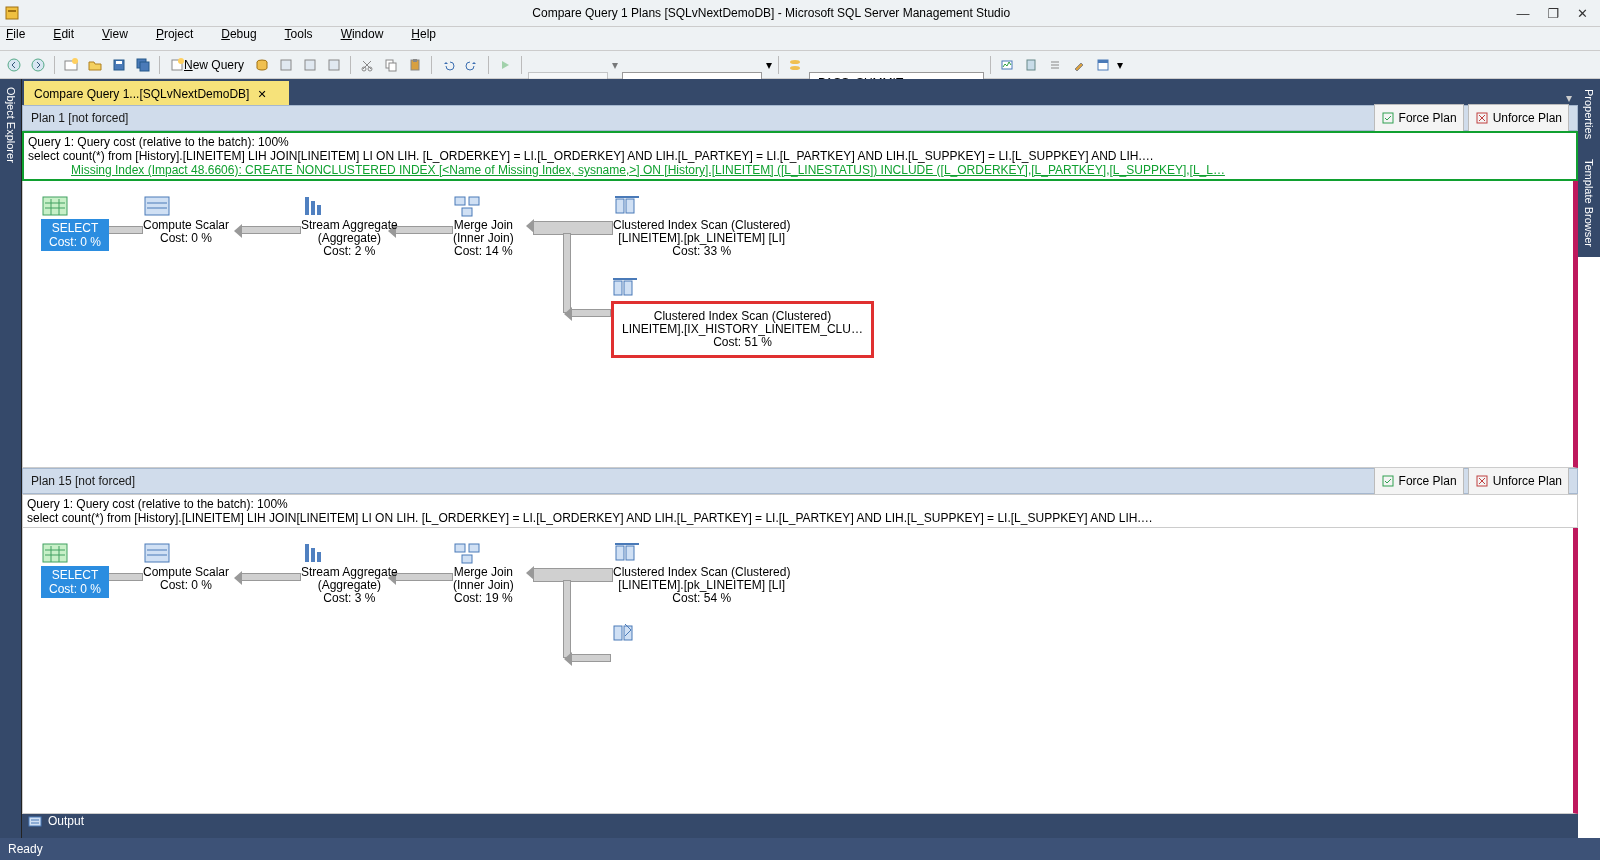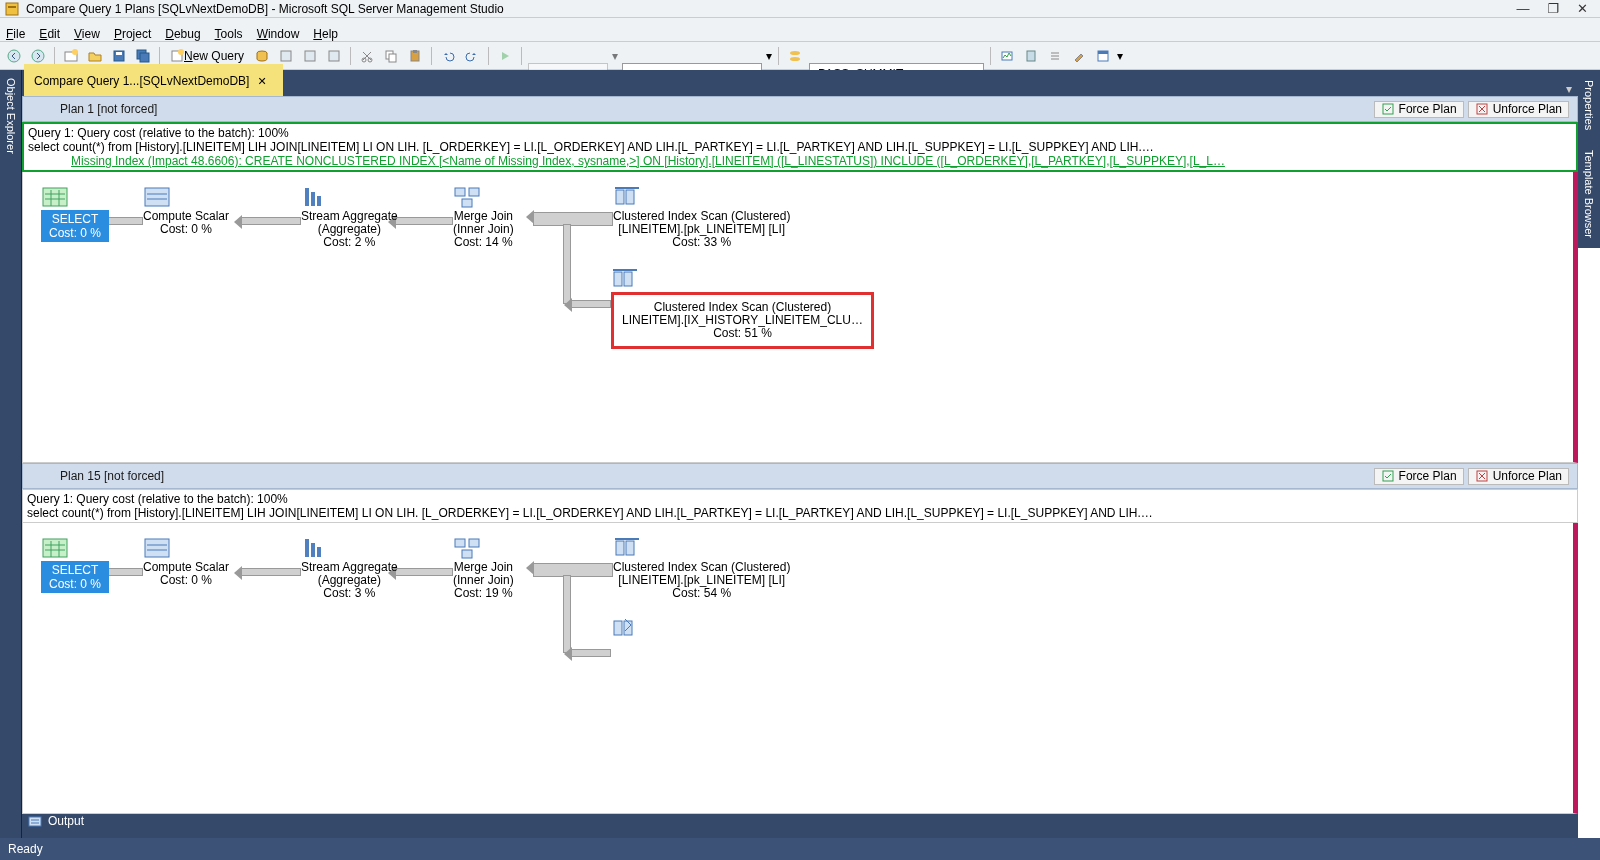--- a/index.html
+++ b/index.html
@@ -1,46 +1,46 @@
 <!DOCTYPE html>
 <html><head>
 <meta charset="utf-8">
 <style>
 * { margin:0; padding:0; box-sizing:border-box; font-family:"Segoe UI",Tahoma,sans-serif; font-size:12px; }
 body { background:#fff; width:1600px; height:860px; overflow:hidden; display:flex; flex-direction:column; }
-.titlebar { height:18px; background:#eef2f4; display:flex; align-items:center; padding:0 4px; border-bottom:1px solid #ccc; }
+.titlebar { height:27px; background:#eef2f4; display:flex; align-items:center; padding:0 4px; border-bottom:1px solid #ccc;text-align:center; }
 .titlebar .appicon { width:16px; height:16px; margin-right:6px; }
 .titlebar-title { flex:1; color:#000; font-size:12px; }
 .winbtns { display:flex; gap:18px; margin-right:8px; }
 .winbtns span { font-family:Arial; font-size:13px; color:#333; cursor:default; }
-.menubar { height:24px; background:#eef2f4; display:flex; align-items:flex-end; padding:0 6px; gap:14px; border-bottom:1px solid #ccc; }
+.menubar { height:24px; background:#eef2f4; display:flex; align-items:flex-start; padding:0 6px; gap:28px; border-bottom:1px solid #ccc; }
 .menubar span u { text-decoration:underline; }
 .menubar span { color:#000; }
 .toolbar { height:28px; background:#eef2f4; display:flex; align-items:center; padding:0 4px; gap:4px; border-bottom:1px solid #ccc; }
 .tbtn { width:20px; height:20px; display:flex; align-items:center; justify-content:center; border:1px solid transparent; border-radius:2px; }
 .tsep { width:1px; height:18px; background:#bbb; margin:0 2px; }
 .newquery { display:flex; align-items:center; gap:0; padding:0 4px; height:22px; }
 .newquery u { text-decoration:underline; }
 .toolbar select, .toolbar input.combo { height:22px; border:1px solid #999; background:#fff; font-size:12px; padding:0 4px;margin-top:36px; }
 .main { flex:1; display:flex; min-height:0; position:relative; }
 .side-tab { width:22px; background:#35496a; color:#fff; writing-mode:vertical-rl; text-orientation:mixed; display:flex; align-items:center; justify-content:flex-start; padding-top:8px; font-size:11px; }
 .side-tab.left { border-right:1px solid #222; }
 .side-right { width:22px; display:flex; flex-direction:column; }
 .side-right .side-tab { flex:0 0 auto; height:auto; padding:10px 0; }
 .center { flex:1; display:flex; flex-direction:column; min-width:0; background:#fff; }
 .doctabs { height:26px; background:#35496a; display:flex; align-items:flex-end; padding-left:2px; gap:0; }
-.doctab { height:32px; padding:2px 16px 0 10px; display:flex; align-items:center; color:#fff; font-size:12px; cursor:pointer; }
+.doctab { height:24px; padding:2px 22px 0 10px; display:flex; align-items:center; color:#fff; font-size:12px; cursor:pointer; }
 .doctab.active { background:#f6e27a; color:#000; }
 .doctab .close { margin-left:8px; font-size:11px; }
 .tabfill { flex:1; }
 .doctabs .drop { color:#ccc; padding:0 6px; }
 .planheader { height:26px; background:#d0dceb; border:1px solid #a6b8cf; display:flex; align-items:center; padding:0 8px; justify-content:space-between; }
-.planheader .title { color:#1a1a1a; font-size:12px;margin-left:29px; }
+.planheader .title { color:#1a1a1a; font-size:12px; }
 .planheader .btns { display:flex; gap:4px; }
-.pbtn { height:17px; border:1px solid #bbb; background:#f4f4f4; padding:0 6px; display:flex; align-items:center; gap:4px; font-size:11px; cursor:pointer; }
+.pbtn { height:28px; border:1px solid #bbb; background:#f4f4f4; padding:0 6px; display:flex; align-items:center; gap:4px; font-size:11px; cursor:pointer; }
 .pbtn svg{flex-shrink:0}
 .querytext { border:2px solid #10a030; padding:2px 4px; font-family:Consolas,monospace; font-size:12px; background:#fff; overflow:hidden; white-space:nowrap; }
 .querytext .line1 { color:#000; }
 .querytext .sql { color:#000; }
 .querytext .missing { color:#10a030; text-decoration:underline;margin-left:43px; }
 .planbody { flex:1; position:relative; background:#fff; overflow:hidden; border-left:1px solid #ccc; border-right:5px solid #be185d; border-bottom:1px solid #ccc; }
 .node { position:absolute; text-align:center; font-family:Consolas,monospace; font-size:11px; }
 .node .icon { margin-bottom:2px; }
 .node .lbl { line-height:13px; white-space:nowrap; }
 .selectbox { background:#2b8de0; color:#fff; padding:2px 8px; text-align:center; font-family:Consolas,monospace; font-size:11px; }

